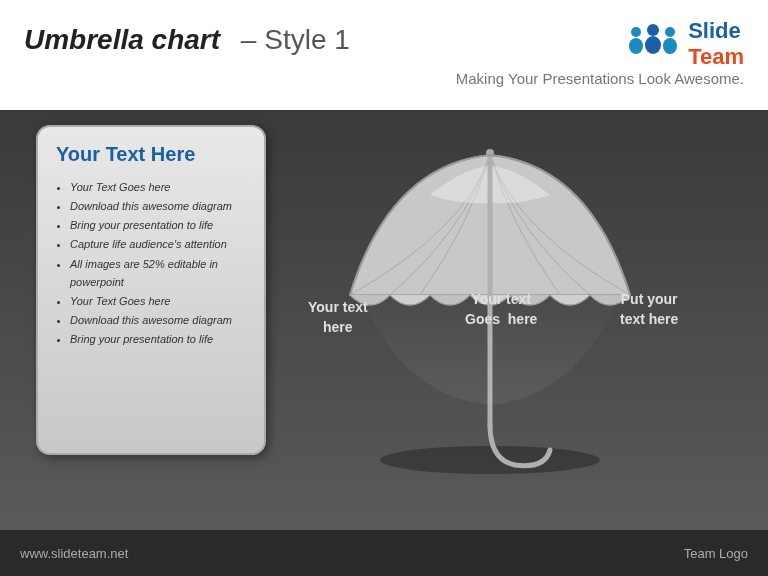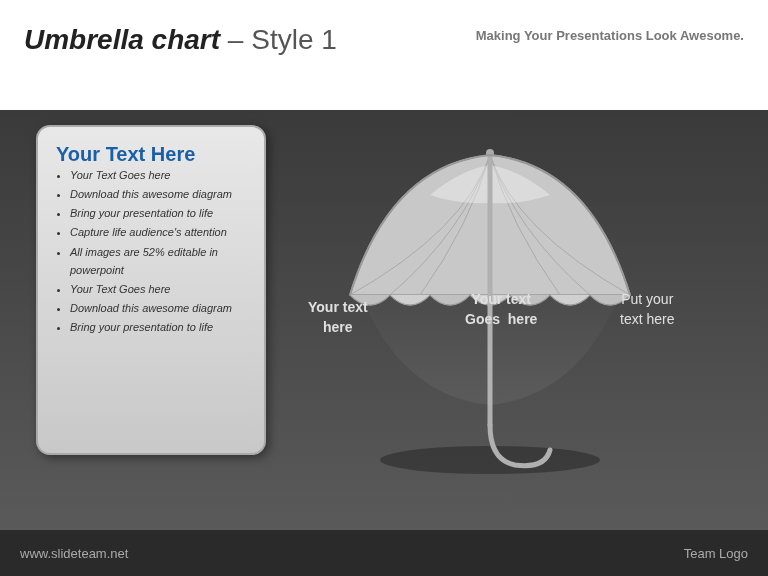--- a/index.html
+++ b/index.html
@@ -31,40 +31,40 @@
       font-weight: 400;
       padding-top: 6px;
     }
     .slide-title strong {
       font-weight: 900;
       font-style: italic;
     }
     .slide-title span.dash {
       color: #555;
       font-weight: 300;
+      margin-left: 13px;
     }
 
     
     .logo-area {
       display: flex;
       flex-direction: column;
       align-items: flex-end;
       min-width: 200px;
     }
     .logo-top {
       display: flex;
       align-items: center;
       gap: 6px;
     }
     .logo-tagline {
-      font-size: 13px;
+      font-size: 15px;
       color: #777;
       text-align: right;
-      margin-top: 10px;
-      font-weight: bold;
+      margin-top: 0;
     }
     .logo-cta {
       font-size: 9px;
       color: #555;
       text-align: right;
       line-height: 1.5;
       margin-top: 4px;
     }
     .logo-cta .website {
       color: #1a5fa8;
@@ -114,20 +114,21 @@
       background: linear-gradient(180deg, #e8e8e8 0%, #c8c8c8 100%);
       border-radius: 14px;
       border: 2px solid #aaa;
       padding: 16px 18px;
       box-shadow: 3px 3px 10px rgba(0,0,0,0.4);
     }
     .card-title {
       font-size: 20px;
       font-weight: 900;
       color: #1a5fa8;
+      margin-bottom: 12px;
     }
     .card-list {
       list-style: disc;
       padding-left: 14px;
       font-size: 11px;
       color: #333;
       line-height: 1.65;
       font-style: italic;
     }
     .card-list li {
@@ -164,32 +165,52 @@
       font-weight: 700;
       line-height: 1.4;
     }
     .label-right {
       position: absolute;
       top: 290px;
       left: 620px;
       text-align: center;
       color: #e0e0e0;
       font-size: 14px;
-      font-weight: 400;
+      font-weight: 700;
       line-height: 1.4;
     }
   </style>
 </head>
 <body>
 
 <div class="top-area">
   <div class="slide-title">
     <strong>Umbrella chart</strong><span class="dash"> – Style 1</span>
   </div>
   <div class="logo-area">
+    <div class="logo-top">
+
+      <svg width="58" height="44" viewBox="0 0 58 44">
+
+        <circle cx="12" cy="10" r="5" fill="#1a8abf"></circle>
+        <ellipse cx="12" cy="24" rx="7" ry="8" fill="#1a8abf"></ellipse>
+        <circle cx="29" cy="8" r="6" fill="#1a5fa8"></circle>
+        <ellipse cx="29" cy="23" rx="8" ry="9" fill="#1a5fa8"></ellipse>
+        <circle cx="46" cy="10" r="5" fill="#1a8abf"></circle>
+        <ellipse cx="46" cy="24" rx="7" ry="8" fill="#1a8abf"></ellipse>
+      </svg>
+      <div>
+        <div>
+          <span style="color:#1a5fa8;font-size:22px;font-weight:900;">Slide</span>
+        </div>
+        <div>
+          <span style="color:#e84c1e;font-size:22px;font-weight:900;">Team</span>
+        </div>
+      </div>
+    </div>
     <div class="logo-tagline">Making Your Presentations Look Awesome.</div>
   </div>
 </div>
 
 <div class="main-area"></div>
 
 <div class="text-card">
   <div class="card-title">Your Text Here</div>
   <ul class="card-list">
 

